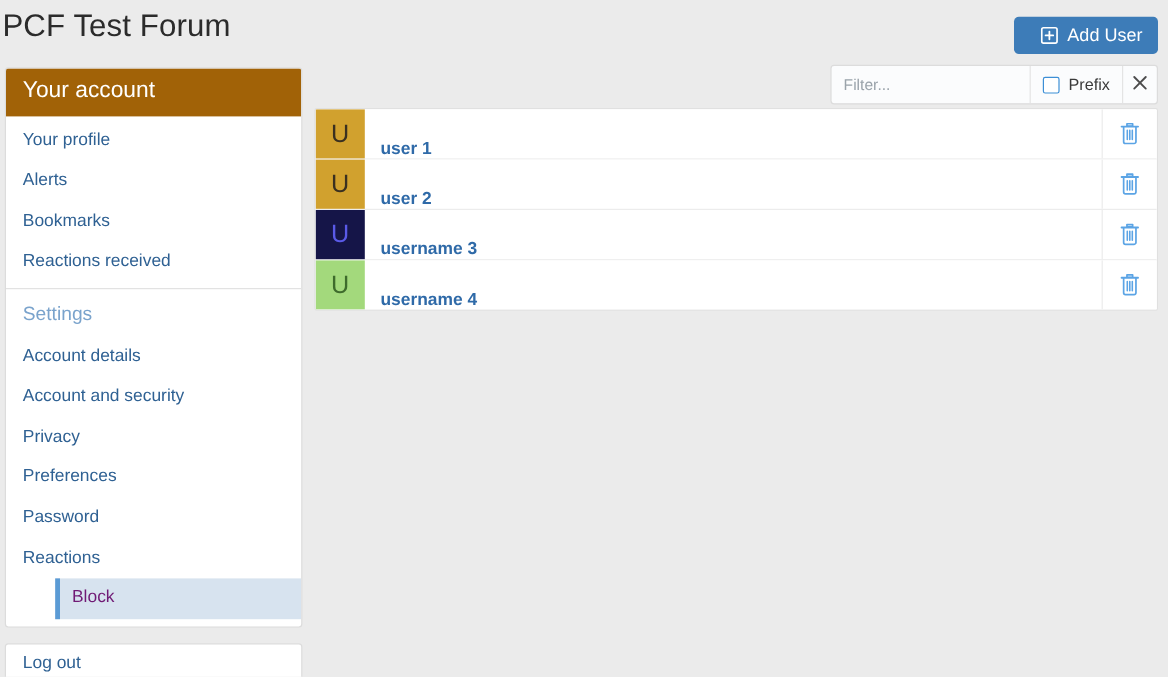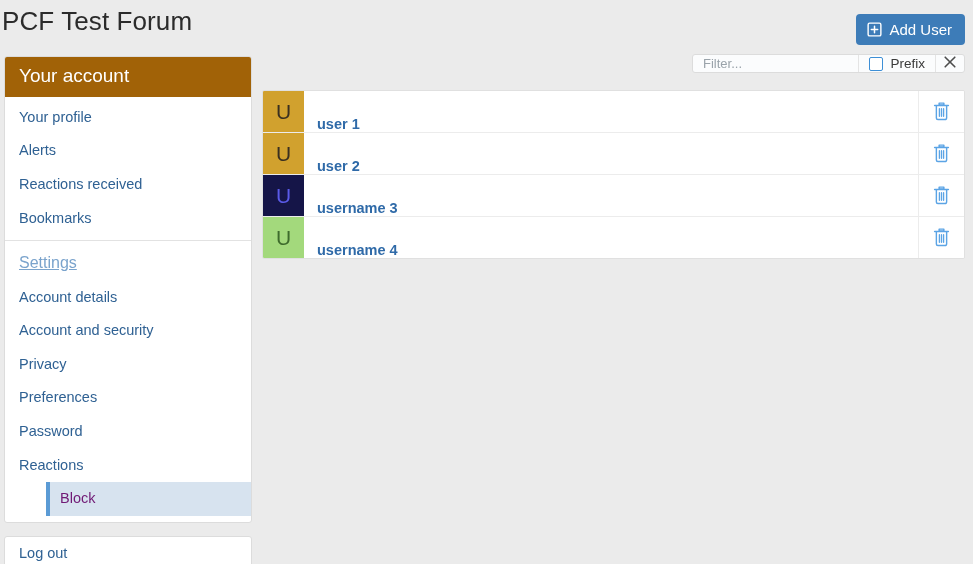--- a/index.html
+++ b/index.html
@@ -32,21 +32,21 @@
     font-weight: 400;
     color: #2b2b2b;
     letter-spacing: 0.1px;
     white-space: nowrap;
   }
   .add-user-btn {
     position: absolute;
     right: 8px;
     top: 14px;
     height: 31px;
-    padding: 0 13px 0 11px;
+    padding: 0 13px 0 22px;
     background: #3d7cb8;
     border: none;
     border-radius: 4px;
     color: #ffffff;
     font-family: "Liberation Sans", sans-serif;
     font-size: 15px;
     display: flex;
     align-items: center;
     gap: 7px;
     cursor: pointer;
@@ -87,21 +87,20 @@
     border-left: 4px solid transparent;
     padding-left: 10px;
     text-decoration: none;
     cursor: pointer;
     box-sizing: border-box;
   }
   .sidebar-item.section {
     color: #7aa3cc;
     font-size: 16px;
     cursor: default;
-    text-decoration: underline;
   }
   .sidebar-item.active {
     background: #d7e3ef;
     border-left-color: #5b9bd5;
     font-weight: normal;
     color: #701a75;
     margin-left: 41px;
   }
   .sidebar-divider {
     height: 1px;
@@ -118,21 +117,21 @@
     color: #2f6193;
     cursor: pointer;
   }
 
   
   .filter-bar {
     position: absolute;
     left: 692px;
     top: 54px;
     width: 273px;
-    height: 19px;
+    height: 33px;
     background: #fbfcfd;
     border: 1px solid #dcdcdc;
     border-radius: 3px;
     display: flex;
     align-items: stretch;
     box-sizing: border-box;
   }
   .filter-input {
     flex: 1 1 auto;
     border: none;
@@ -269,24 +268,24 @@
     <div class="sidebar-header" style="background: #a16207;">Your account</div>
     <div class="sidebar-list">
 
       <a class="sidebar-item">
         <span>Your profile</span>
       </a>
       <a class="sidebar-item">
         <span>Alerts</span>
       </a>
       <a class="sidebar-item">
+        <span>Bookmarks</span>
+      </a>
+      <a class="sidebar-item">
         <span>Reactions received</span>
-      </a>
-      <a class="sidebar-item">
-        <span>Bookmarks</span>
       </a>
 
       <div class="sidebar-divider"></div>
 
       <div class="sidebar-item section">
         <span>Settings</span>
       </div>
 
       <a class="sidebar-item">
         <span>Account details</span>

